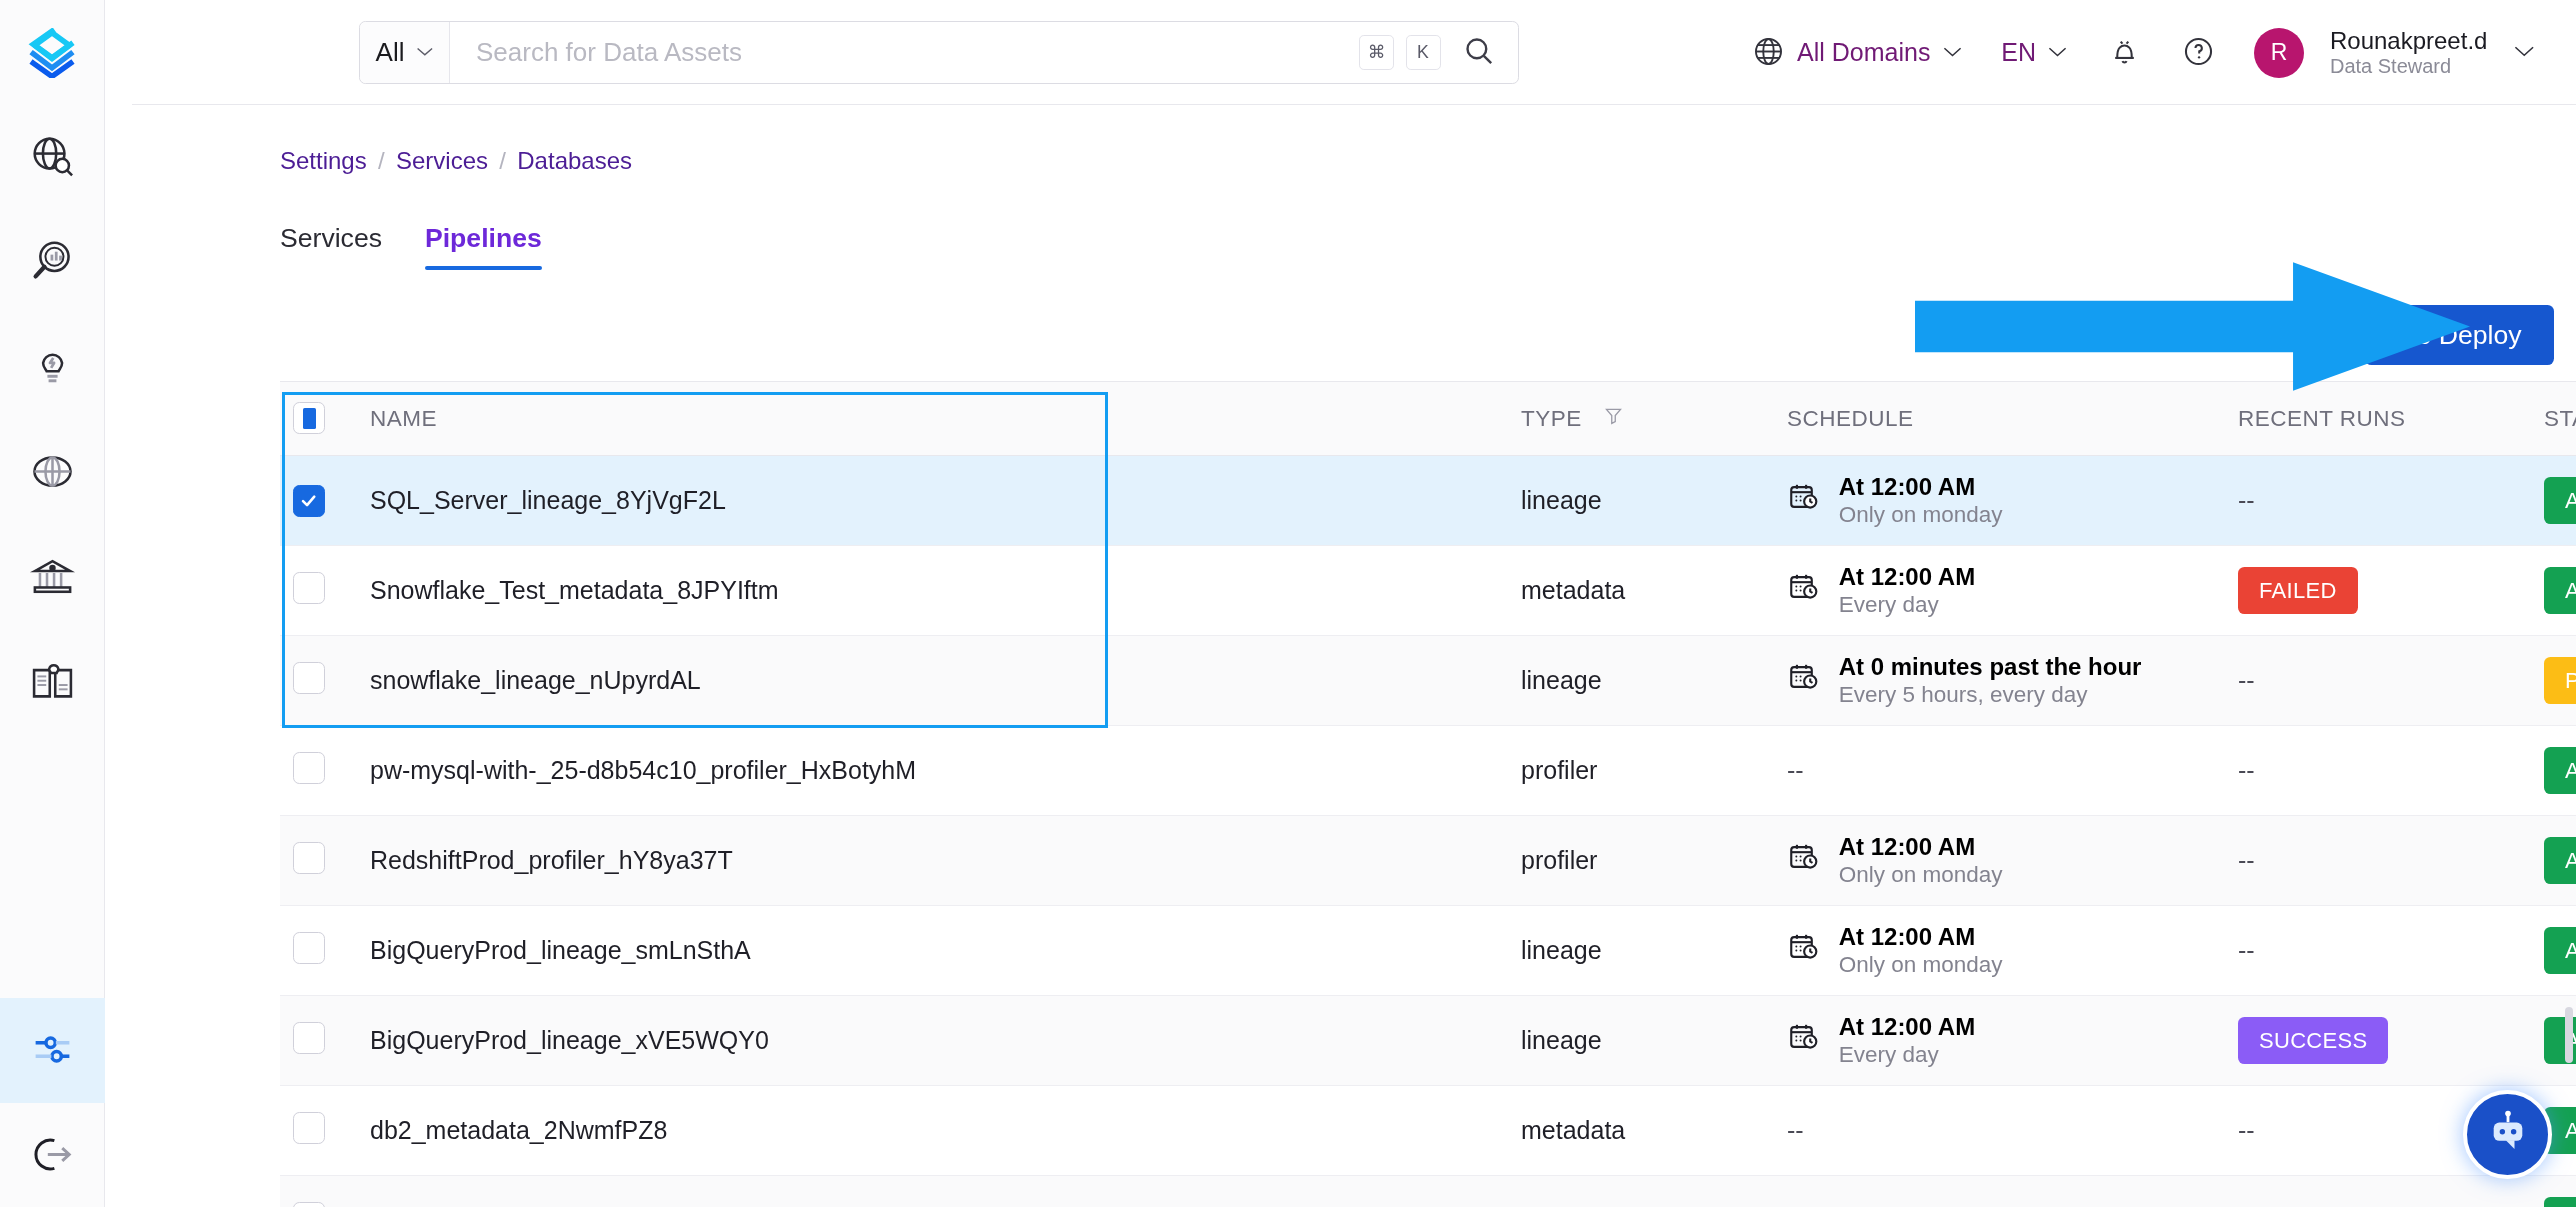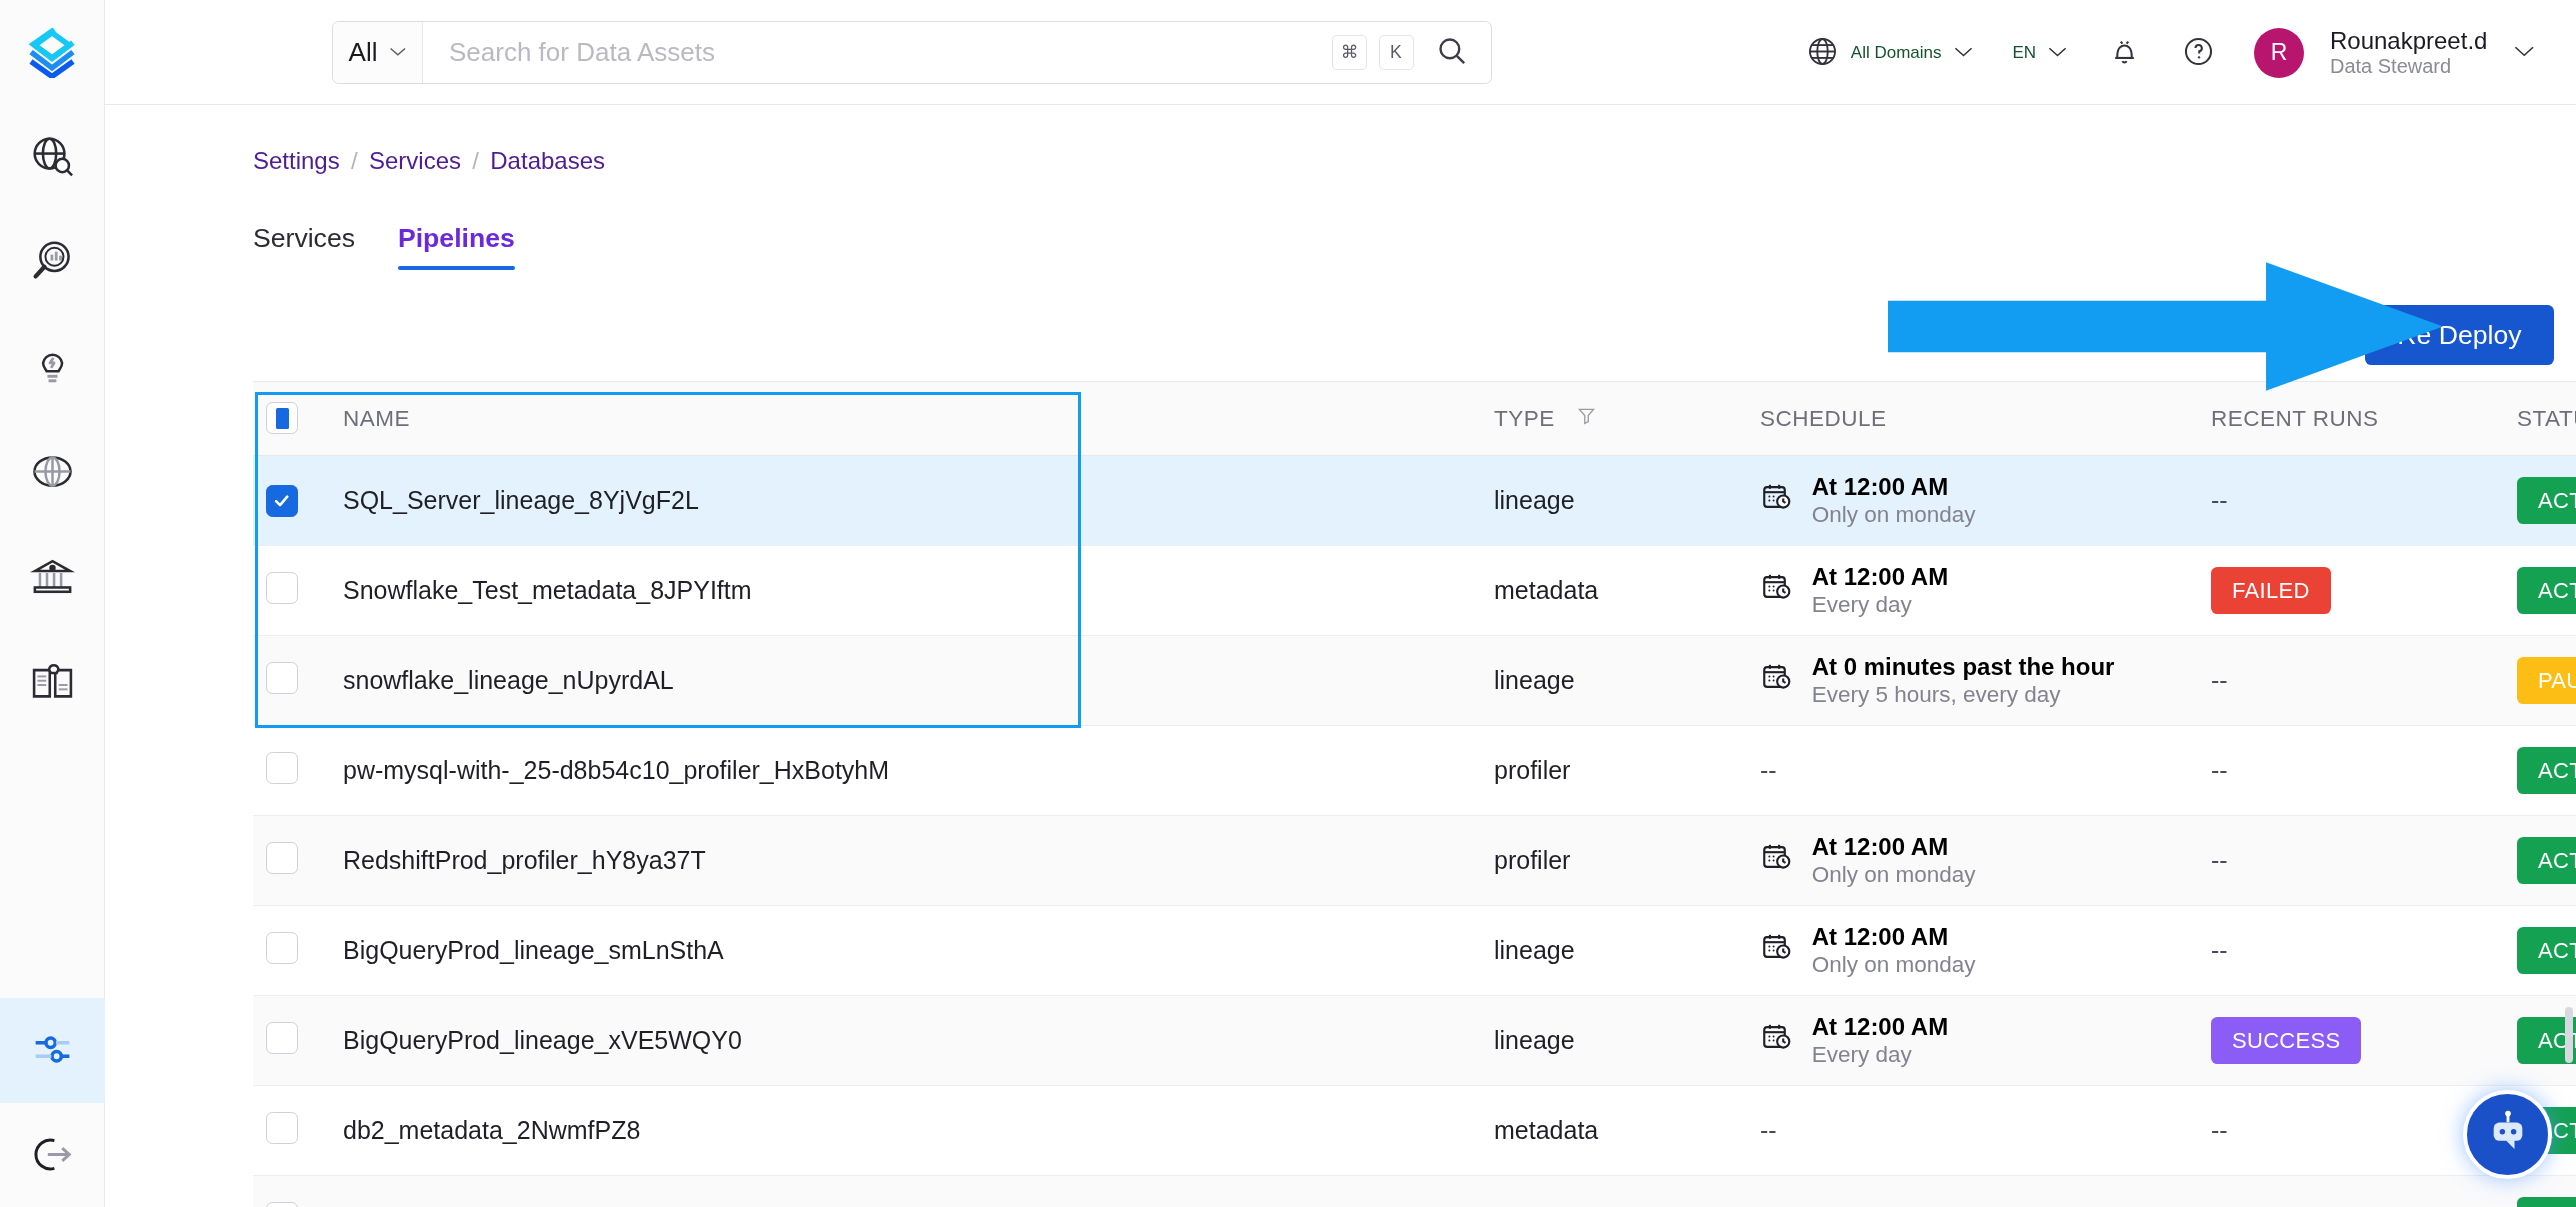--- a/index.html
+++ b/index.html
@@ -2,21 +2,21 @@
 <html style="font-size:13px"><head>
 <meta charset="utf-8">
 <style>
   * { box-sizing: border-box; margin: 0; padding: 0; }
   html, body {
     width: 2576px; height: 1208px;
     font-family: "Liberation Sans", sans-serif;
     background: #ffffff;
     overflow: hidden;
   }
-  .app { position: relative; width: 2576px; height: 1208px; display: flex; }
+  .app { position: relative; width: 2576px; height: 1208px; display: flex; gap: 27px; }
 
   
   .rail {
     width: 105px; height: 1208px;
     background: #fbfbfc;
     border-right: 0.8px solid #e8e8ed;
     display: flex; flex-direction: column; align-items: center;
     flex: 0 0 105px;
     position: relative;
   }
@@ -65,21 +65,21 @@
     display: flex; align-items: center; justify-content: center;
     font-size: 17.7px; color: #5a5a68; background: #fff; padding: 0 6.4px;
   }
   .search-btn { display: flex; align-items: center; justify-content: center; padding-right: 22.5px; cursor: pointer; }
 
   .top-right {
     position: absolute; right: 21px; top: 0; height: 105px;
     display: flex; align-items: center; gap: 0;
   }
   .tr-item { display: flex; align-items: center; gap: 11.3px; padding: 0 19.3px; cursor: pointer; }
-  .tr-item .txt { font-size: 17px; color: #14532d; }
+  .tr-item .txt { font-size: 25px; color: #701a75; }
   .chev { display: inline-block; }
   .avatar {
     width: 50px; height: 50px; border-radius: 50%;
     background: #b8156e; color: #fff;
     display: flex; align-items: center; justify-content: center;
     font-size: 23px; margin-right: 14.5px;
   }
   .user-block { display: flex; flex-direction: column; line-height: 1.15; }
   .user-name { font-size: 24px; color: #1b1b22; }
   .user-role { font-size: 20px; color: #8b8b97; }

